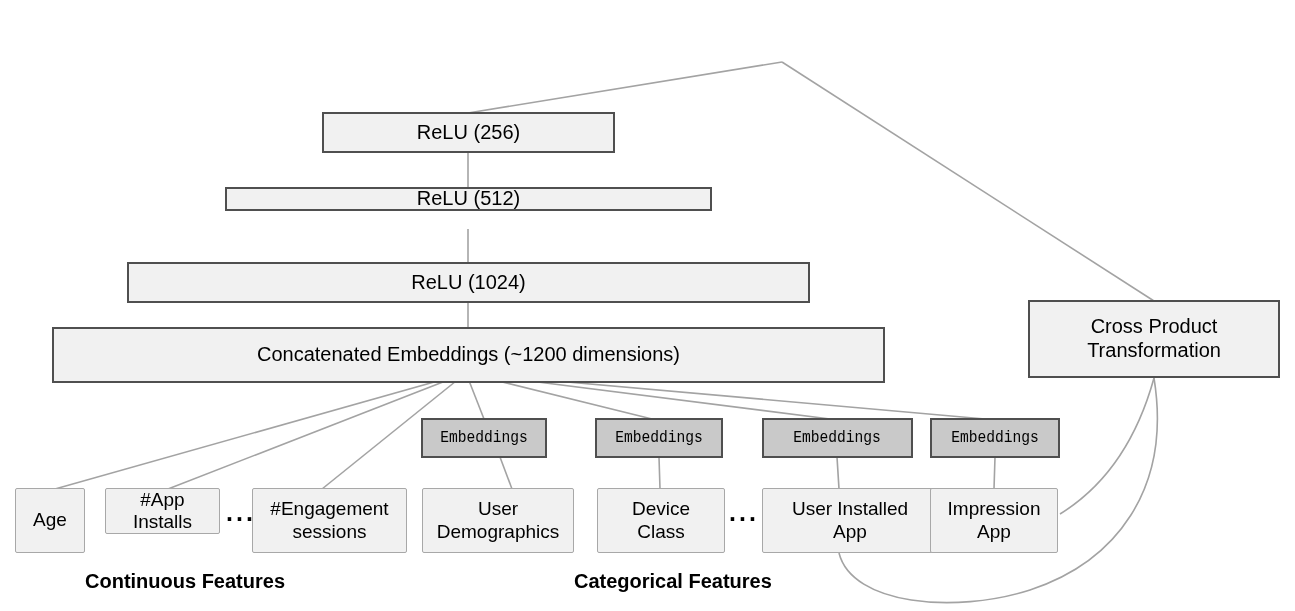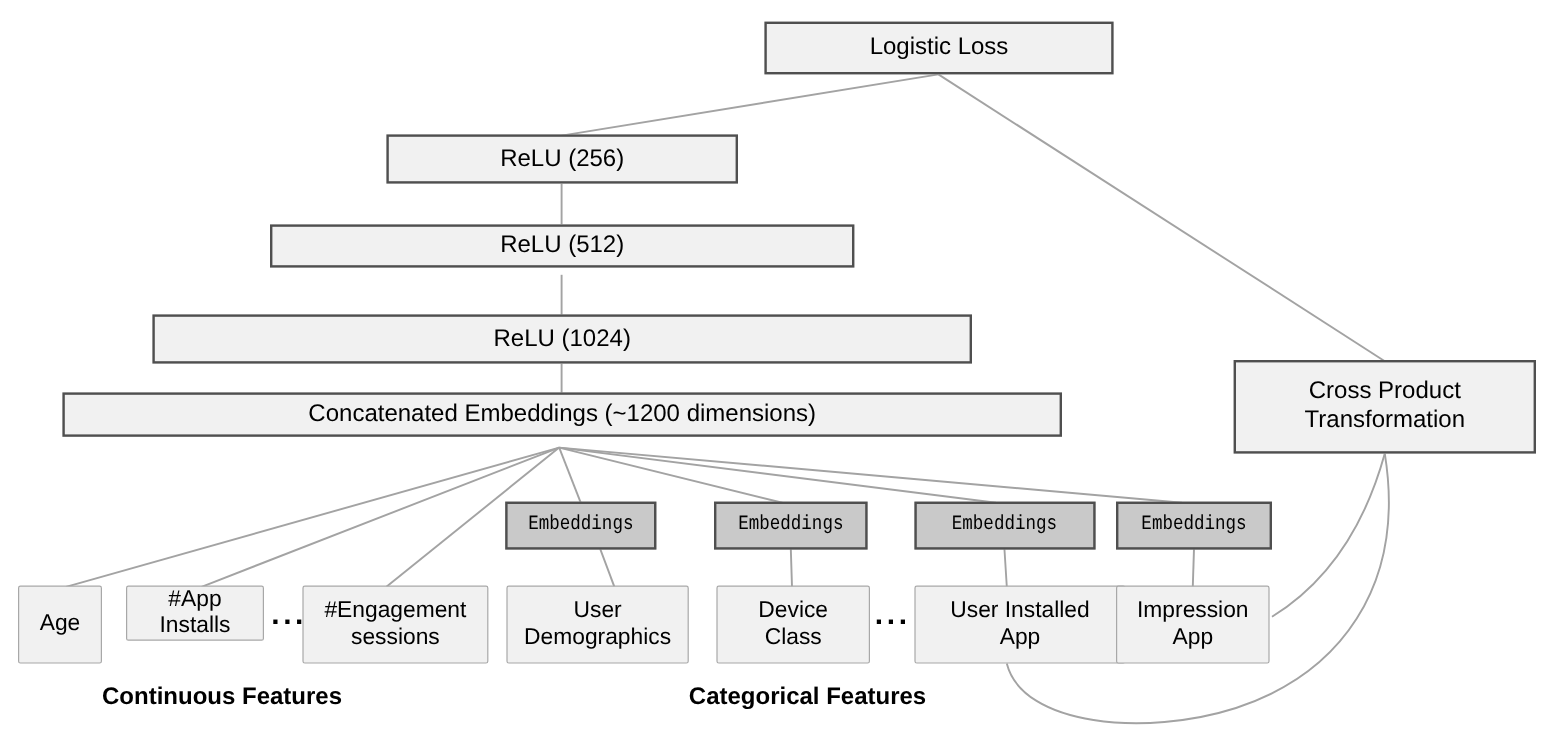--- a/index.html
+++ b/index.html
@@ -80,29 +80,28 @@
     <line class="wire" x1="466" y1="373" x2="830" y2="419"></line>
     <line class="wire" x1="466" y1="373" x2="985" y2="419"></line>
     <line class="wire" x1="500" y1="457" x2="512" y2="489"></line>
     <line class="wire" x1="659" y1="457" x2="660" y2="489"></line>
     <line class="wire" x1="837" y1="457" x2="839" y2="489"></line>
     <line class="wire" x1="995" y1="457" x2="994" y2="489"></line>
     <path class="wire" d="M 1154,378 Q 1128,472 1060,514"></path>
     <path class="wire" d="M 1154,378 C 1172,490 1115,562 1030,590 C 955,614 852,605 839,553"></path>
   </svg>
 
-  <div class="node big" style="left:637px;top:18px;width:291px;height:44px">Logistic Loss</div>
 
   <div class="node big" style="left:322px;top:112px;width:293px;height:41px">ReLU (256)</div>
 
-  <div class="node big" style="left:225px;top:187px;width:487px;height:36px">ReLU (512)</div>
+  <div class="node big" style="left:225px;top:187px;width:487px;height:24px">ReLU (512)</div>
 
   <div class="node big" style="left:127px;top:262px;width:683px;height:41px">ReLU (1024)</div>
 
-  <div class="node big" style="left:52px;top:327px;width:833px;height:37px">Concatenated Embeddings (~1200 dimensions)</div>
+  <div class="node big" style="left:52px;top:327px;width:833px;height:56px">Concatenated Embeddings (~1200 dimensions)</div>
 
   <div class="node big" style="left:1028px;top:300px;width:252px;height:78px">Cross Product
 Transformation</div>
 
   <div class="node emb" style="left:421px;top:418px;width:126px;height:40px"><span>Embeddings</span></div>
 
   <div class="node emb" style="left:595px;top:418px;width:128px;height:40px"><span>Embeddings</span></div>
 
   <div class="node emb" style="left:762px;top:418px;width:151px;height:40px"><span>Embeddings</span></div>
 

